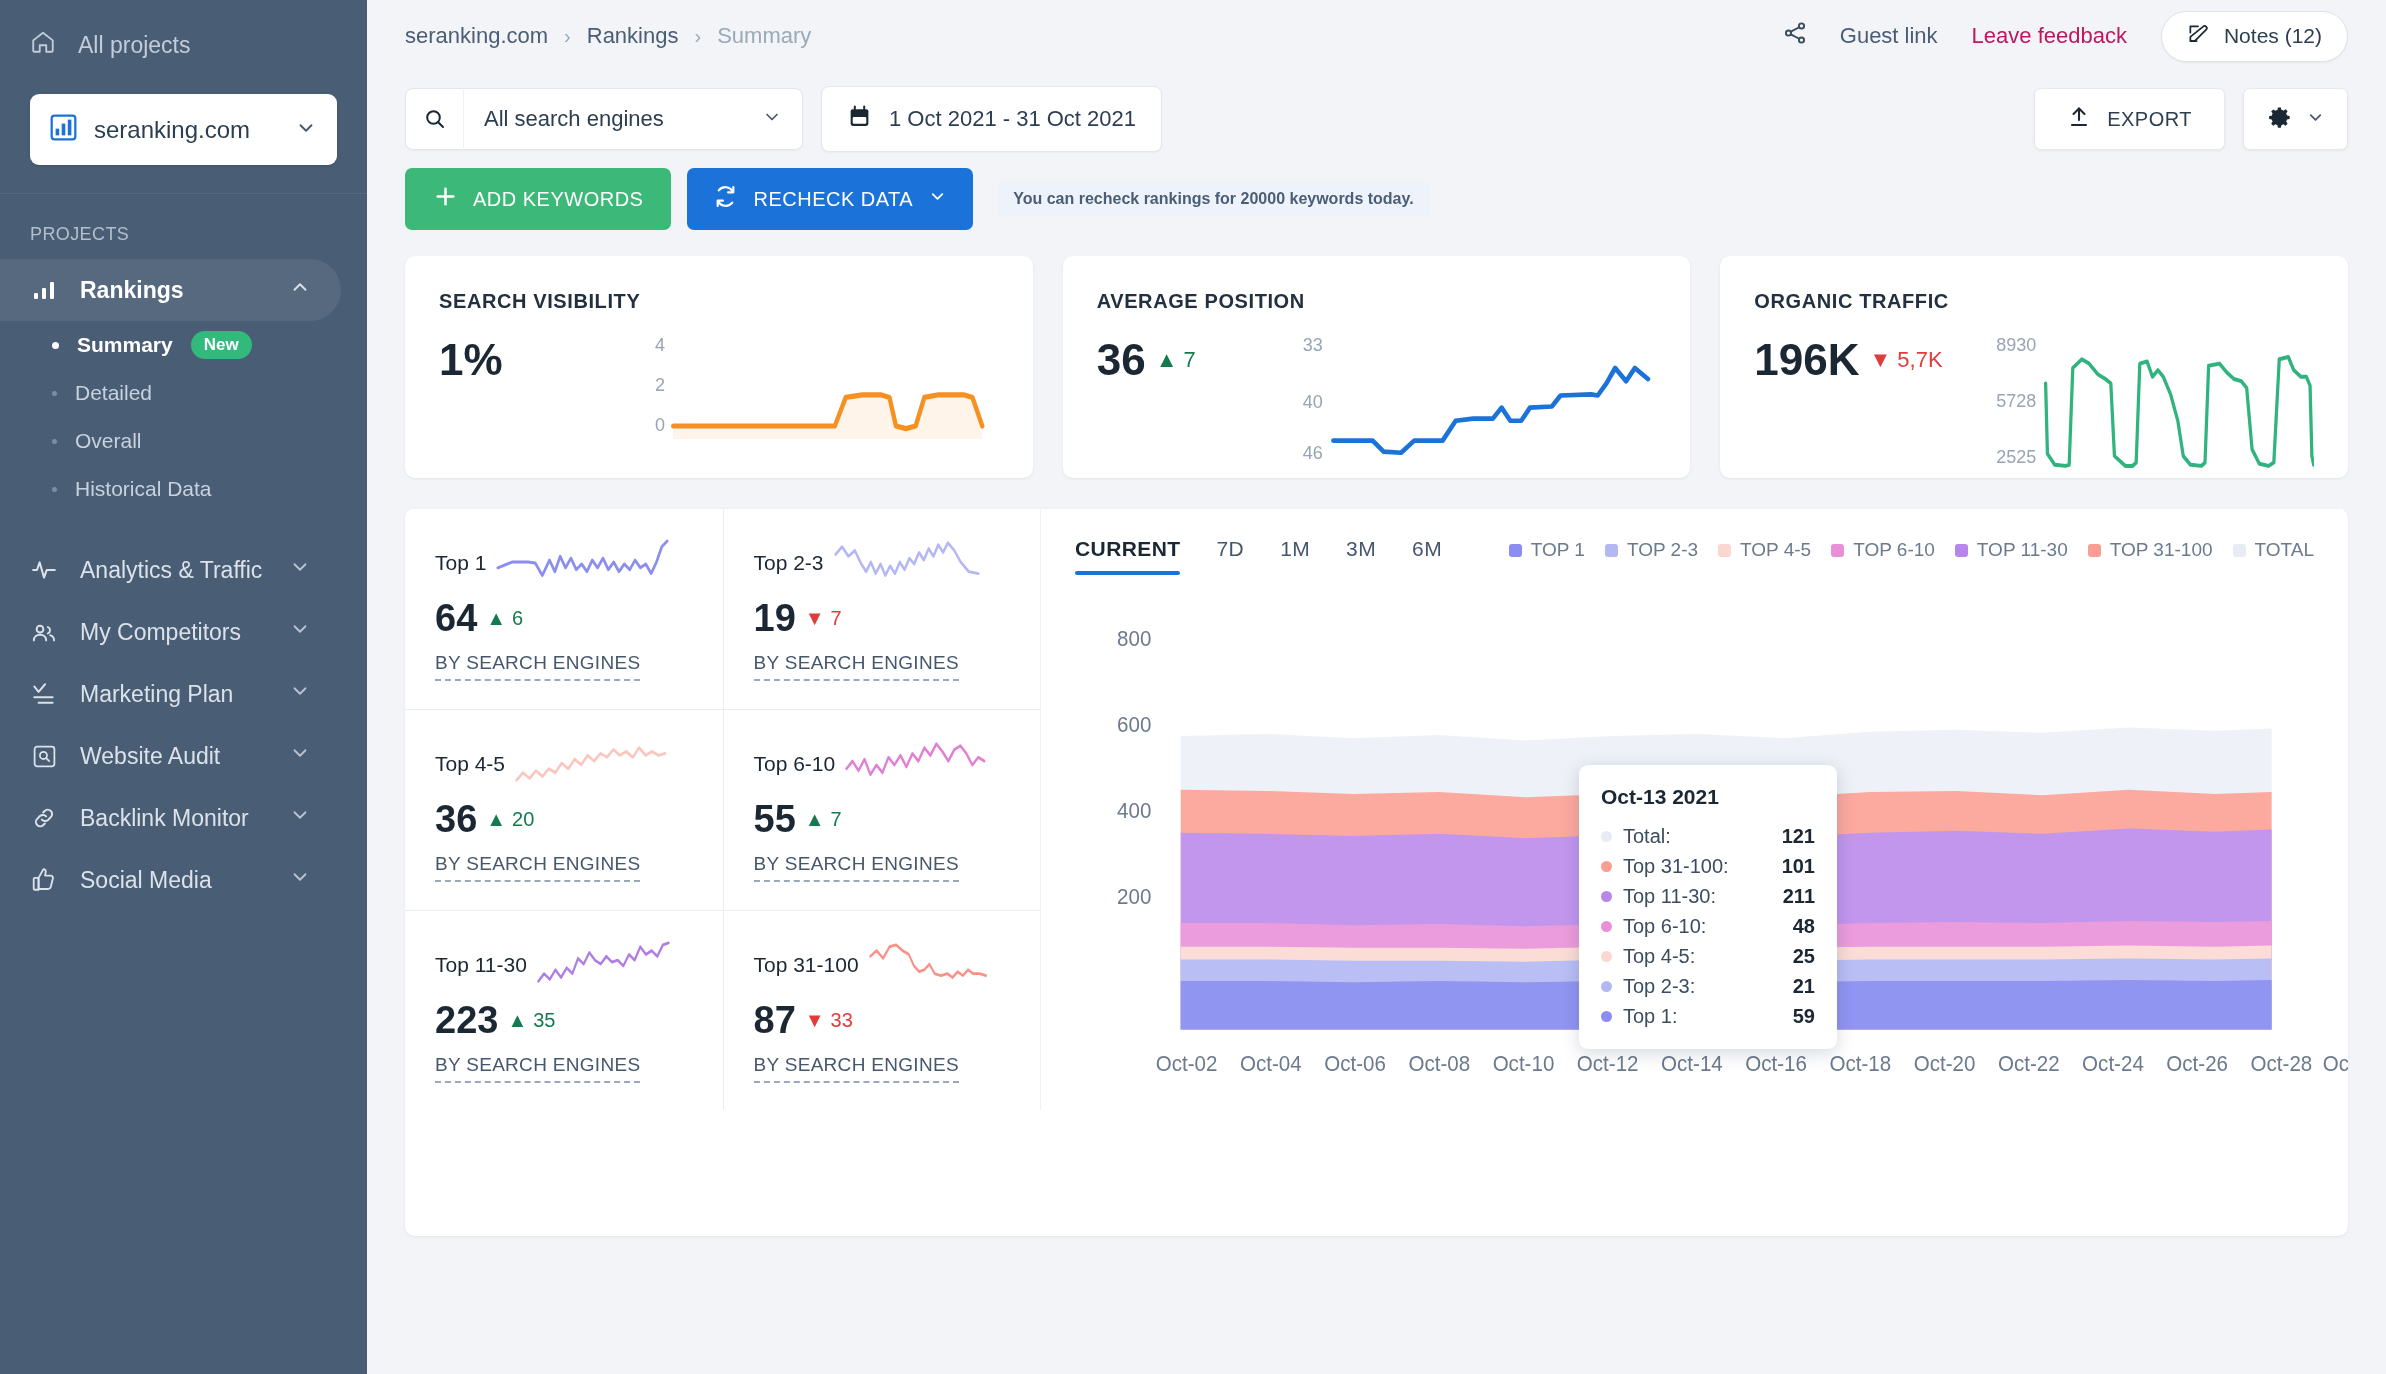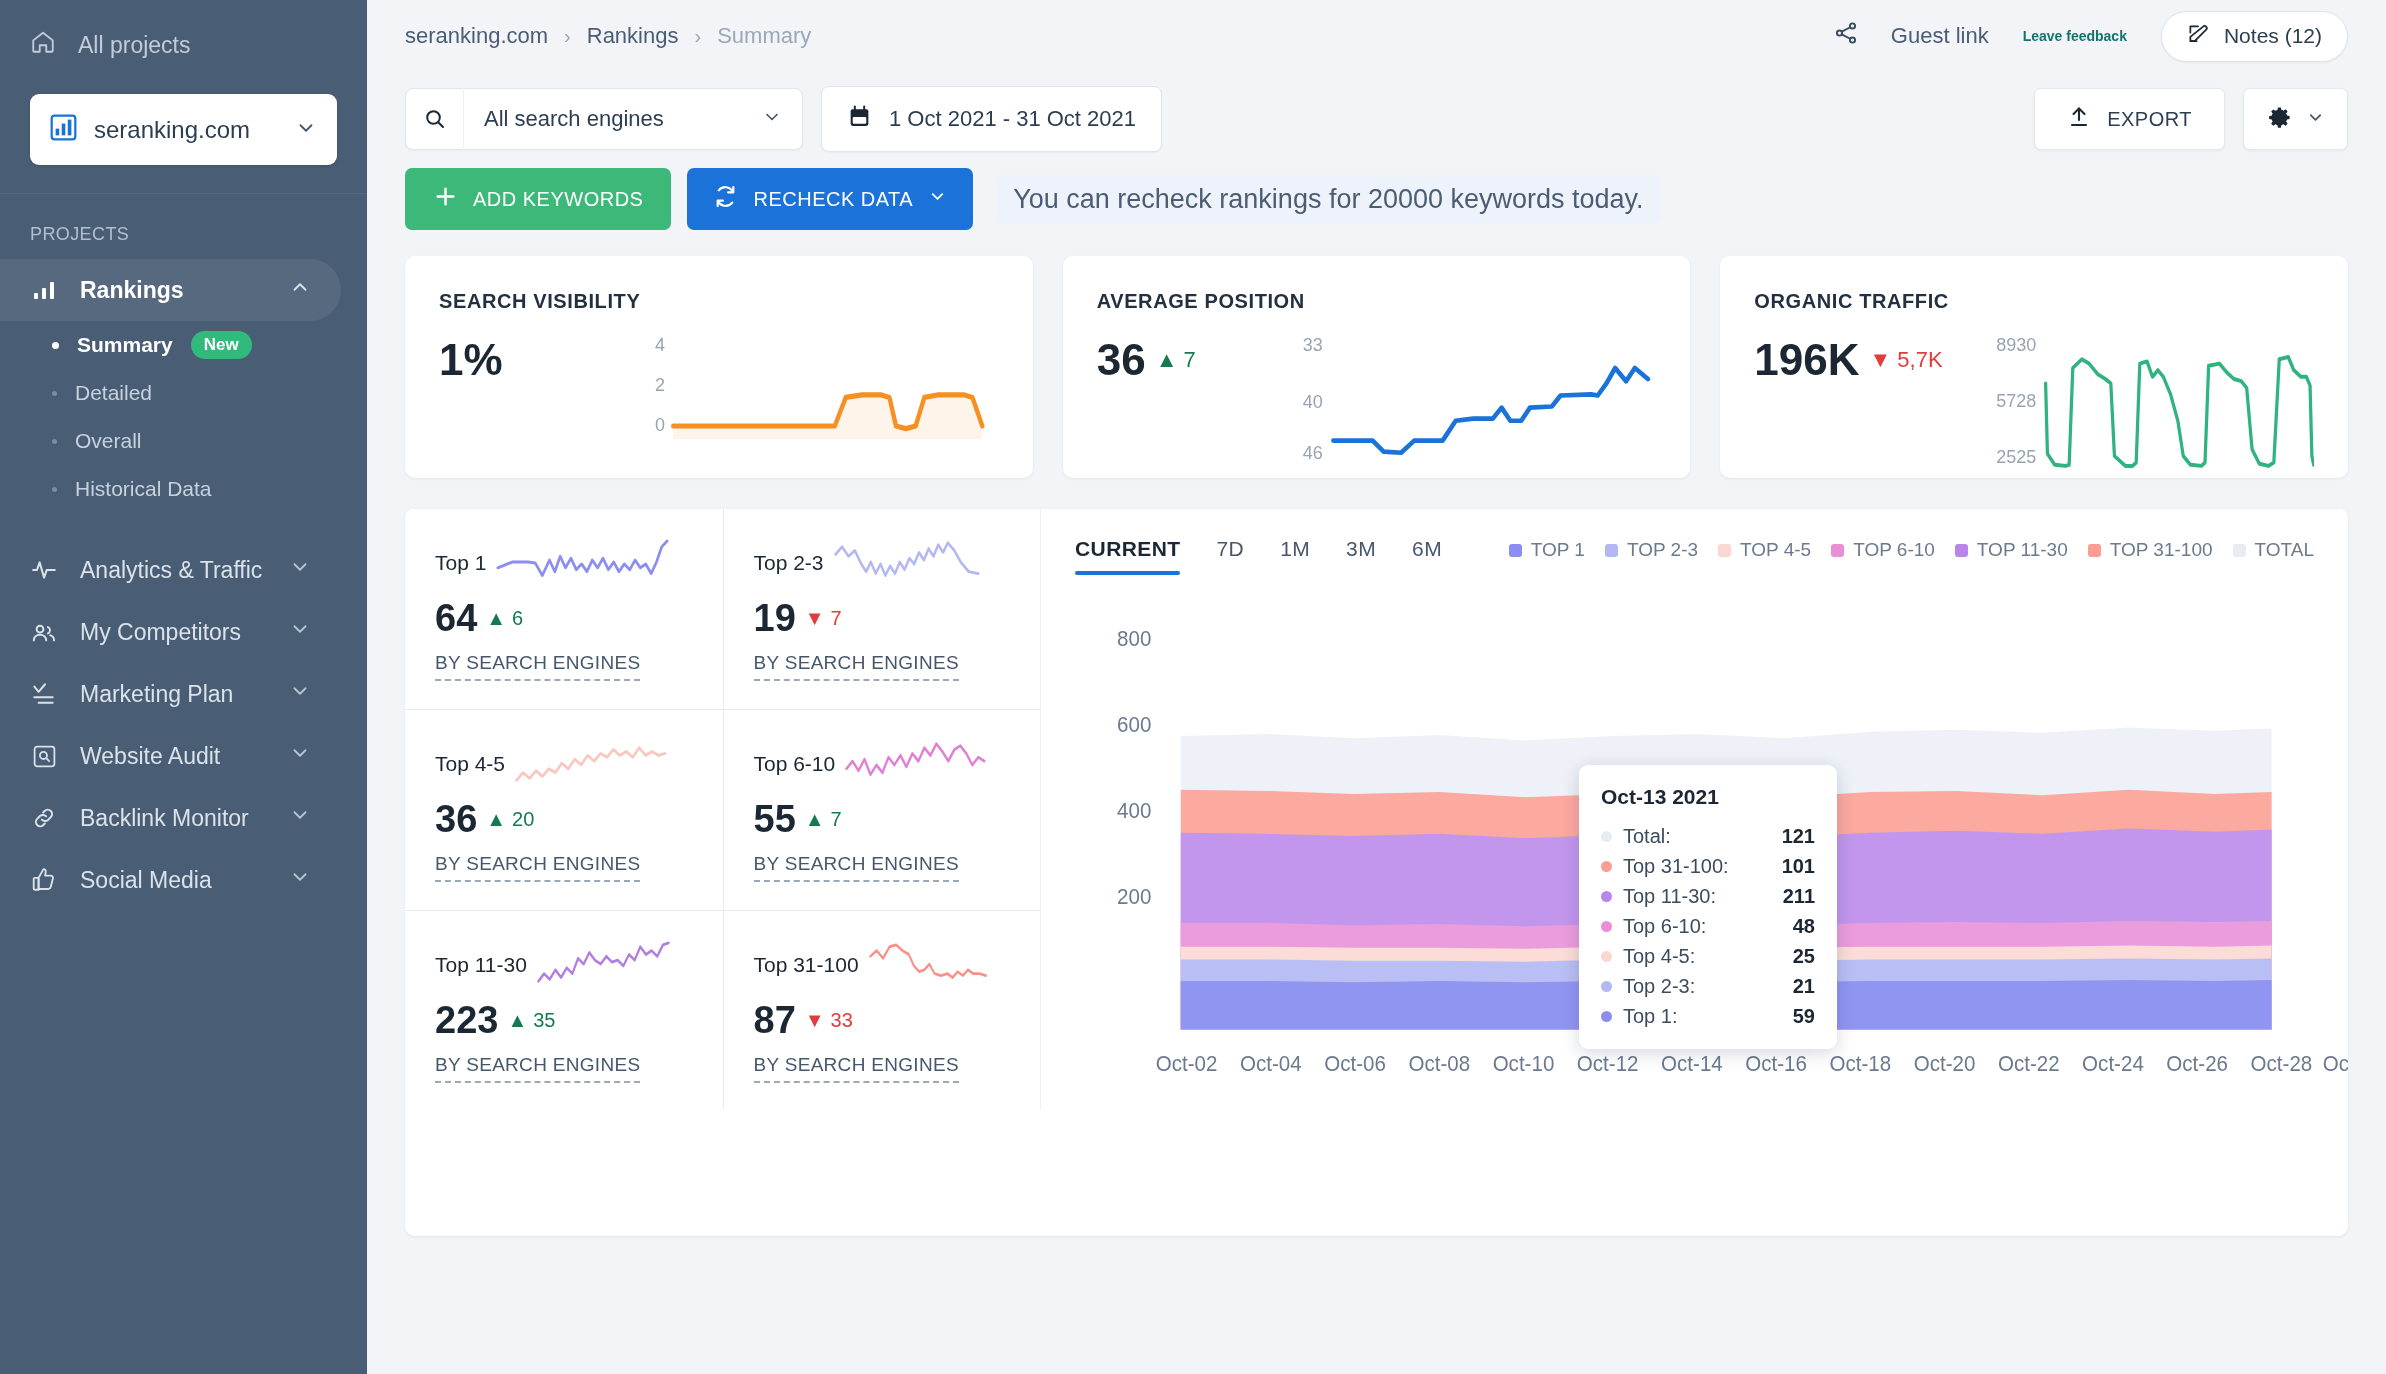--- a/index.html
+++ b/index.html
@@ -69,21 +69,21 @@
   .topbar {
     height: 72px; display: flex; align-items: center;
     padding: 0 38px 0 38px;
   }
   .crumbs { display: flex; align-items: center; gap: 16px; font-size: 22px; }
   .crumbs a { color: #4a5d74; text-decoration: none; cursor: pointer; }
   .crumbs .sep { color: #9aa8b8; font-size: 20px; }
   .crumbs .cur { color: #9aa8b8; }
   .top-right { margin-left: auto; display: flex; align-items: center; gap: 34px; }
   .guest-link { display: flex; align-items: center; gap: 32px; color: #4a5d74; font-size: 22px; cursor: pointer;}
-  .feedback { color: #0f766e; font-size: 14px; cursor: pointer; font-weight: bold; }
+  .feedback { color: #be185d; font-size: 22px; cursor: pointer; }
   .notes-btn {
     display: flex; align-items: center; gap: 14px;
     background: #fff; border: 1px solid #dde3ea; border-radius: 26px;
     height: 51px; padding: 0 25px; font-size: 21px; color: #2c3e50; cursor: pointer;
     box-shadow: 0 1px 2px rgba(0,0,0,.05);
   }
 
   .filterbar { display: flex; align-items: center; padding: 14px 38px 0 38px; }
   .sel-engines {
     display: flex; align-items: center;
@@ -136,22 +136,22 @@
     height: 62px; padding: 0 28px; font-size: 20px; letter-spacing: .5px; cursor: pointer;
     font-family: inherit;
   }
   .btn-recheck {
     display: flex; align-items: center; gap: 15px;
     background: #1b72d8; color: #fff; border: none; border-radius: 7px;
     height: 62px; padding: 0 26px; font-size: 20px; letter-spacing: .5px; cursor: pointer;
     font-family: inherit;
   }
   .recheck-note {
-    font-size: 27px; color: #4a5d74; padding: 9px 16px; border-radius: 6px;
-    background: #eef3fb; margin-left: 8px;
+    font-size: 16px; color: #4a5d74; padding: 9px 16px; border-radius: 6px;
+    background: #eef3fb; margin-left: 8px; font-weight: bold;
   }
 
   
   .kpis { display: flex; gap: 30px; padding: 26px 38px 0 38px; }
   .kpi {
     flex: 1; background: #fff; border-radius: 10px; height: 222px;
     padding: 34px 34px 0 34px; box-shadow: 0 1px 3px rgba(20,40,70,.07);
     display: flex; flex-direction: column;
   }
   .kpi-title { font-size: 20px; color: #22303f; letter-spacing: .6px; font-weight: bold; }

